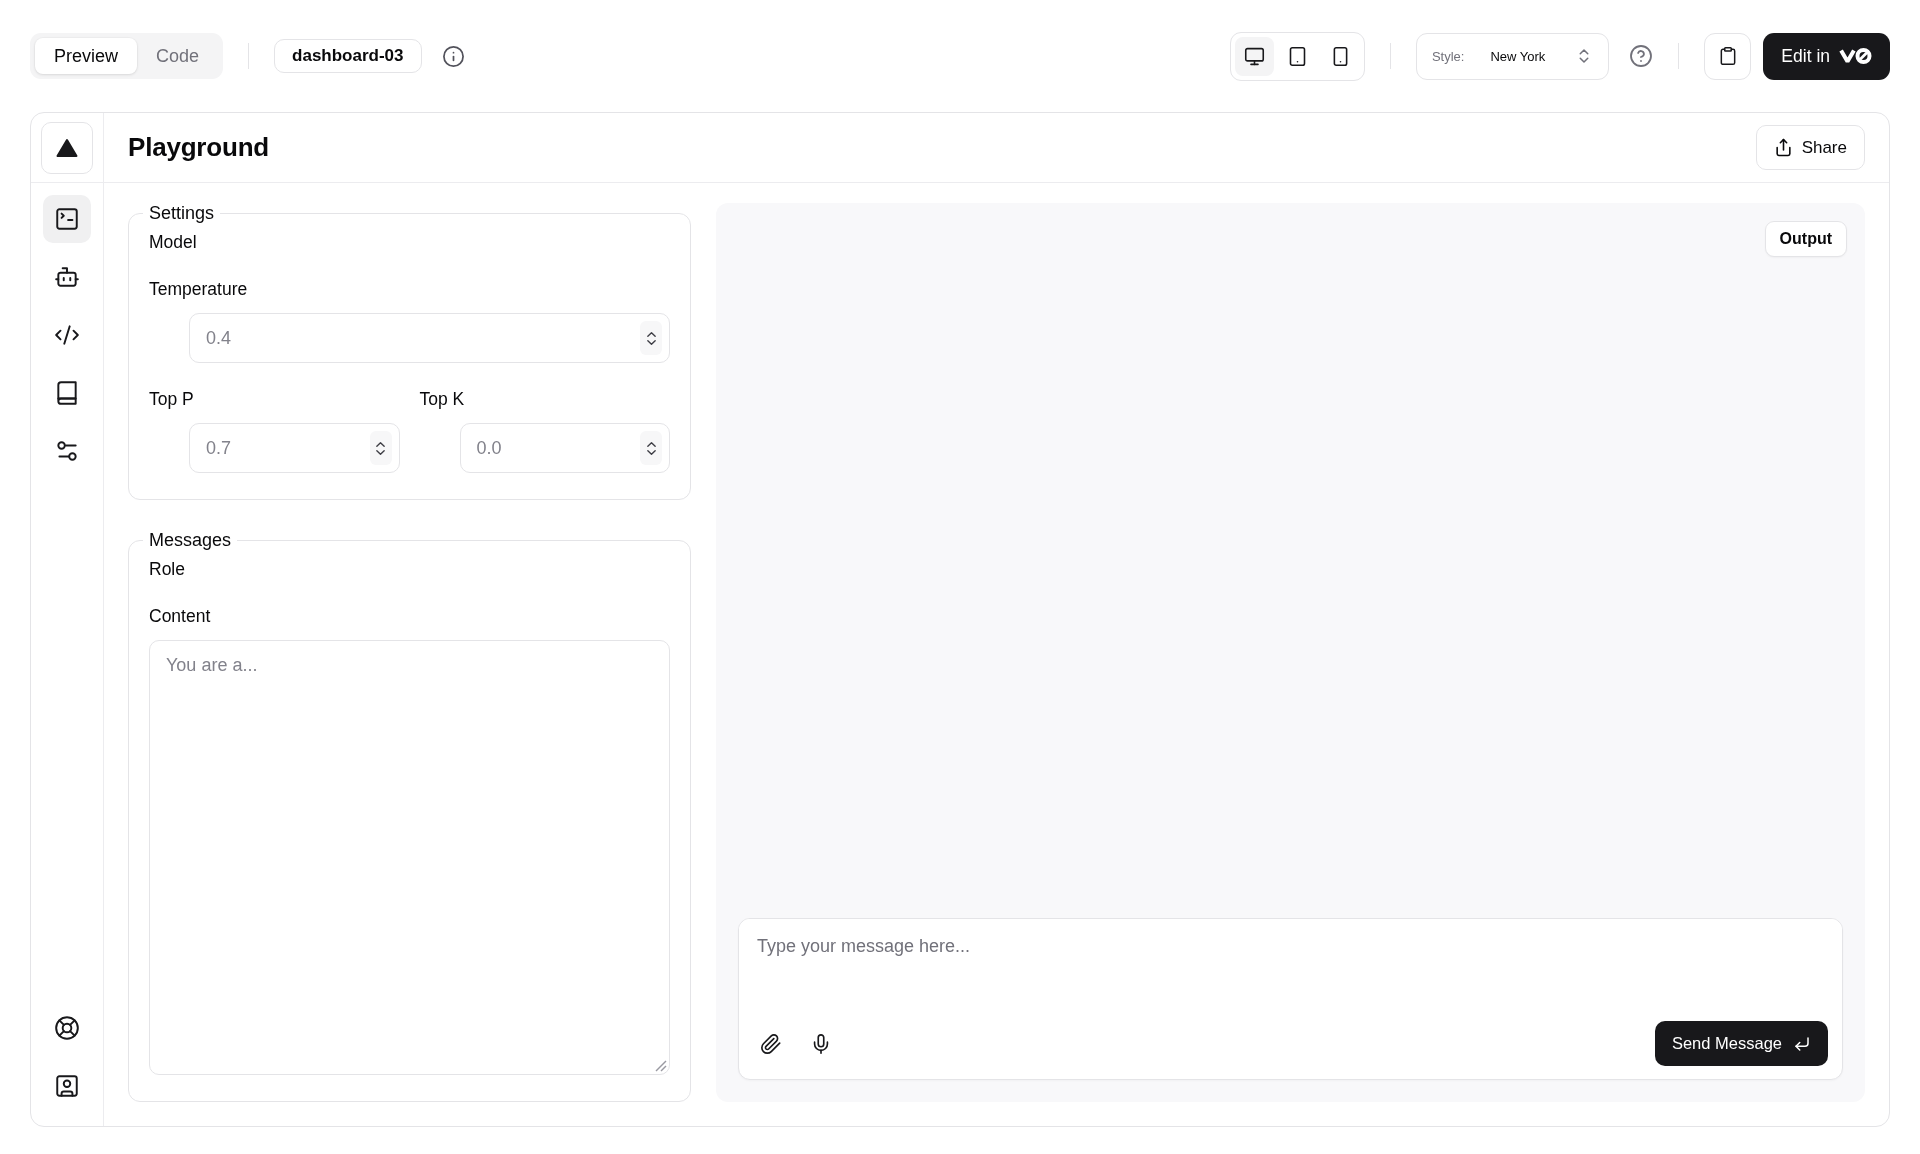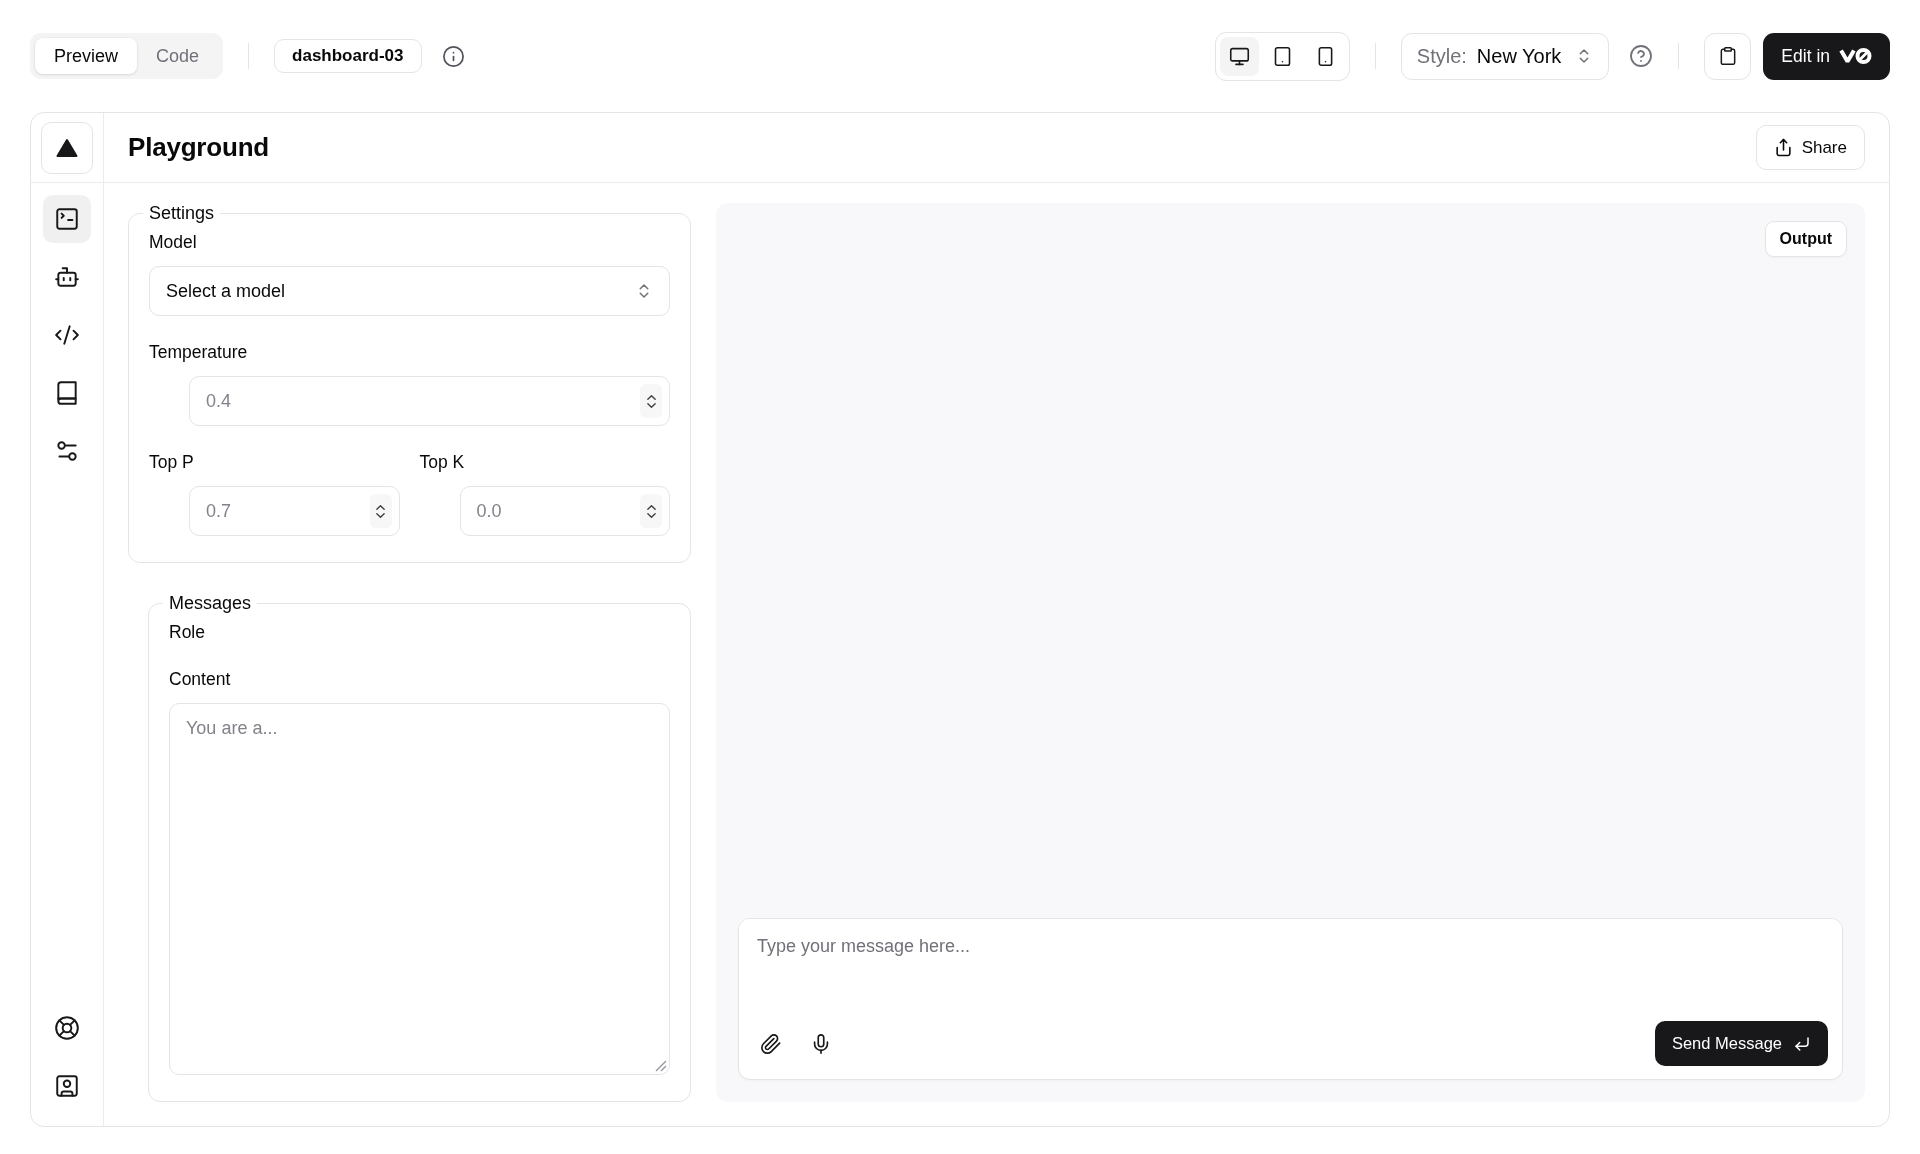--- a/index.html
+++ b/index.html
@@ -57,24 +57,24 @@
   .device-btn {
     width: 39px; height: 39px;
     border: 0; background: transparent; cursor: pointer;
     border-radius: 8px;
     display: flex; align-items: center; justify-content: center;
     color: #18181b;
   }
   .device-btn.active { background: #f4f4f5; }
 
   .style-select {
-    display: flex; align-items: center; gap: 10px;
+    display: flex; align-items: center; gap: 26px;
     border: 1px solid #e4e4e7; border-radius: 11px;
     height: 47px; padding: 0 15px;
-    font-size: 20px; background: #fff; cursor: pointer;
+    font-size: 13px; background: #fff; cursor: pointer;
   }
   .style-select .muted { color: #71717a; }
   .style-select .value { font-weight: 500; color: #09090b; }
   .style-select .caret { color: #71717a; margin-left: 4px; }
   .help-icon { margin-left: 20px; color: #71717a; display: flex; cursor: pointer; }
 
   .icon-bordered-btn {
     width: 47px; height: 47px;
     border: 1px solid #e4e4e7; border-radius: 11px;
     background: #fff; cursor: pointer;
@@ -161,21 +161,21 @@
 
   
   .form-col { display: flex; flex-direction: column; gap: 30px; min-height: 0; }
   fieldset {
     border: 1px solid #e4e4e7;
     border-radius: 12px;
     padding: 8px 20px 26px 20px;
     display: flex; flex-direction: column; gap: 26px;
     min-height: 0;
   }
-  fieldset.grow { flex: 1; margin-left: 20px; }
+  fieldset.grow { flex: 1; }
   legend {
     font-size: 18px; font-weight: 500;
     padding: 0 6px; margin-left: -6px;
   }
   .field { display: flex; flex-direction: column; gap: 13px; }
   .field.grow { flex: 1; }
   .field label { font-size: 17.5px; font-weight: 500; }
   .field-row { display: grid; grid-template-columns: 1fr 1fr; gap: 20px; }
 
   .select-box {
@@ -467,29 +467,20 @@
     </div>
 
     <div class="content">
 
       <form class="form-col">
         <fieldset>
           <legend>Settings</legend>
 
           <div class="field">
             <label>Model</label>
-            <div class="select-box">
-              <span>Select a model</span>
-              <span class="caret">
-                <svg width="18" height="18" viewBox="0 0 24 24" fill="none" stroke="currentColor" stroke-width="2" stroke-linecap="round" stroke-linejoin="round">
-                    <path d="m7 15 5 5 5-5"></path>
-                    <path d="m7 9 5-5 5 5"></path>
-                  </svg>
-              </span>
-            </div>
           </div>
 
           <div class="field">
             <label>Temperature</label>
             <div class="num-wrap">
               <input class="num-input" type="text" placeholder="0.4" style="">
               <span class="spinner">
                 <svg width="11" height="7" viewBox="0 0 24 14" fill="none" stroke="currentColor" stroke-width="3" stroke-linecap="round" stroke-linejoin="round">
                     <path d="m4 11 8-8 8 8"></path>
                   </svg>

